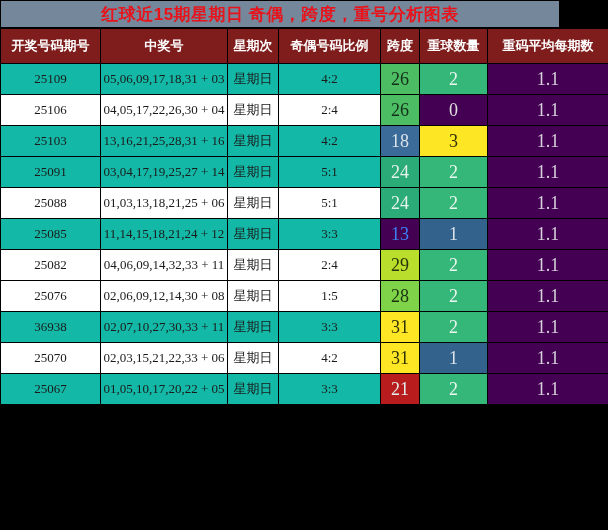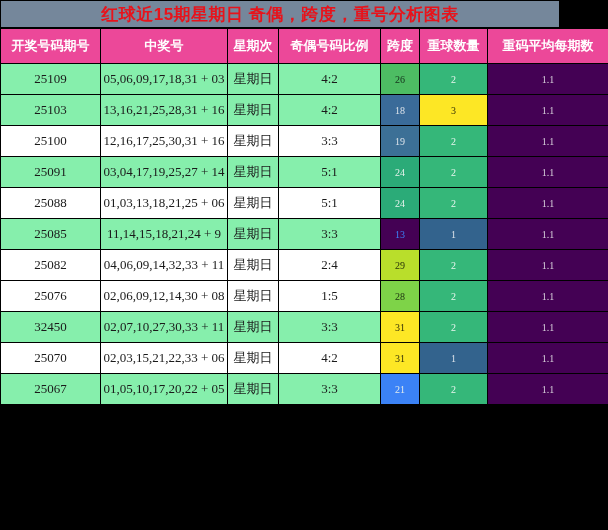--- a/index.html
+++ b/index.html
@@ -18,31 +18,31 @@
   table{
     border-collapse:collapse;table-layout:fixed;width:608px;
     font-family:"Liberation Serif","DejaVu Serif",serif;
   }
   th,td{
     border:1px solid #000;box-sizing:border-box;
     text-align:center;vertical-align:middle;
     overflow:hidden;white-space:nowrap;
   }
   thead th{
-    background:#ec4899;color:#FFFFFF;
+    background:#7f1d1d;color:#FFFFFF;
     font-family:"Liberation Sans","DejaVu Sans",sans-serif;
     font-weight:bold;font-size:13px;height:35px;padding:6px 1px;
   }
   tbody td{
     height:31px;font-size:13px;color:#1A1A1A;padding:0 2px;
   }
-  tbody tr.odd  td{background:#86efac;}
+  tbody tr.odd  td{background:#14b8a6;}
   tbody tr.even td{background:#FFFFFF;}
   
-  td.c-span, td.c-repeat, td.c-avg{font-size:10px;}
+  td.c-span, td.c-repeat, td.c-avg{font-size:18px;}
 </style>
 </head>
 <body>
 
 <div class="chart-wrap">
   <div class="title-bar">红球近15期星期日 奇偶，跨度，重号分析图表</div>
   <table>
     <colgroup>
       <col style="width:100px">
         <col style="width:127px">
@@ -66,36 +66,36 @@
     <tbody id="rows-body">
         <tr class="odd">
     <td class="c-period">25109</td>
     <td class="c-numbers">05,06,09,17,18,31 + 03</td>
     <td class="c-weekday">星期日</td>
     <td class="c-ratio">4:2</td>
     <td class="c-span" style="background: rgb(77, 189, 99); color: rgb(20, 48, 26);">26</td>
     <td class="c-repeat" style="background: rgb(53, 183, 121); color: rgb(234, 246, 240);">2</td>
     <td class="c-avg" style="background: rgb(68, 1, 84); color: rgb(216, 210, 220);">1.1</td>
   </tr>
+        <tr class="even">
+    <td class="c-period">25106</td>
+    <td class="c-numbers">04,05,17,22,26,30 + 04</td>
+    <td class="c-weekday">星期日</td>
+    <td class="c-ratio">2:4</td>
+    <td class="c-span" style="background: rgb(77, 189, 99); color: rgb(20, 48, 26);">26</td>
+    <td class="c-repeat" style="background: rgb(68, 1, 84); color: rgb(224, 224, 224);">0</td>
+    <td class="c-avg" style="background: rgb(68, 1, 84); color: rgb(216, 210, 220);">1.1</td>
+  </tr>
         <tr class="odd">
     <td class="c-period">25103</td>
     <td class="c-numbers">13,16,21,25,28,31 + 16</td>
     <td class="c-weekday">星期日</td>
     <td class="c-ratio">4:2</td>
     <td class="c-span" style="background: rgb(58, 107, 153); color: rgb(220, 227, 234);">18</td>
     <td class="c-repeat" style="background: rgb(253, 231, 37); color: rgb(51, 49, 8);">3</td>
-    <td class="c-avg" style="background: rgb(68, 1, 84); color: rgb(216, 210, 220);">1.1</td>
-  </tr>
-        <tr class="even">
-    <td class="c-period">25100</td>
-    <td class="c-numbers">12,16,17,25,30,31 + 16</td>
-    <td class="c-weekday">星期日</td>
-    <td class="c-ratio">3:3</td>
-    <td class="c-span" style="background: rgb(60, 112, 150); color: rgb(220, 227, 234);">19</td>
-    <td class="c-repeat" style="background: rgb(53, 183, 121); color: rgb(234, 246, 240);">2</td>
     <td class="c-avg" style="background: rgb(68, 1, 84); color: rgb(216, 210, 220);">1.1</td>
   </tr>
         <tr class="odd">
     <td class="c-period">25091</td>
     <td class="c-numbers">03,04,17,19,25,27 + 14</td>
     <td class="c-weekday">星期日</td>
     <td class="c-ratio">5:1</td>
     <td class="c-span" style="background: rgb(43, 171, 120); color: rgb(230, 242, 236);">24</td>
     <td class="c-repeat" style="background: rgb(53, 183, 121); color: rgb(234, 246, 240);">2</td>
     <td class="c-avg" style="background: rgb(68, 1, 84); color: rgb(216, 210, 220);">1.1</td>
@@ -104,21 +104,21 @@
     <td class="c-period">25088</td>
     <td class="c-numbers">01,03,13,18,21,25 + 06</td>
     <td class="c-weekday">星期日</td>
     <td class="c-ratio">5:1</td>
     <td class="c-span" style="background: rgb(43, 171, 120); color: rgb(230, 242, 236);">24</td>
     <td class="c-repeat" style="background: rgb(53, 183, 121); color: rgb(234, 246, 240);">2</td>
     <td class="c-avg" style="background: rgb(68, 1, 84); color: rgb(216, 210, 220);">1.1</td>
   </tr>
         <tr class="odd">
     <td class="c-period">25085</td>
-    <td class="c-numbers">11,14,15,18,21,24 + 9</td>
+    <td class="c-numbers">11,14,15,18,21,24 + 12</td>
     <td class="c-weekday">星期日</td>
     <td class="c-ratio">3:3</td>
     <td class="c-span" style="background: rgb(68, 1, 84); color: #3b82f6;">13</td>
     <td class="c-repeat" style="background: rgb(51, 99, 141); color: rgb(220, 227, 234);">1</td>
     <td class="c-avg" style="background: rgb(68, 1, 84); color: rgb(216, 210, 220);">1.1</td>
   </tr>
         <tr class="even">
     <td class="c-period">25082</td>
     <td class="c-numbers">04,06,09,14,32,33 + 11</td>
     <td class="c-weekday">星期日</td>
@@ -130,21 +130,21 @@
         <tr class="even">
     <td class="c-period">25076</td>
     <td class="c-numbers">02,06,09,12,14,30 + 08</td>
     <td class="c-weekday">星期日</td>
     <td class="c-ratio">1:5</td>
     <td class="c-span" style="background: rgb(126, 211, 72); color: rgb(28, 48, 16);">28</td>
     <td class="c-repeat" style="background: rgb(53, 183, 121); color: rgb(234, 246, 240);">2</td>
     <td class="c-avg" style="background: rgb(68, 1, 84); color: rgb(216, 210, 220);">1.1</td>
   </tr>
         <tr class="odd">
-    <td class="c-period">32450</td>
+    <td class="c-period">36938</td>
     <td class="c-numbers">02,07,10,27,30,33 + 11</td>
     <td class="c-weekday">星期日</td>
     <td class="c-ratio">3:3</td>
     <td class="c-span" style="background: rgb(253, 231, 37); color: rgb(51, 49, 8);">31</td>
     <td class="c-repeat" style="background: rgb(53, 183, 121); color: rgb(234, 246, 240);">2</td>
     <td class="c-avg" style="background: rgb(68, 1, 84); color: rgb(216, 210, 220);">1.1</td>
   </tr>
         <tr class="even">
     <td class="c-period">25070</td>
     <td class="c-numbers">02,03,15,21,22,33 + 06</td>
@@ -152,19 +152,19 @@
     <td class="c-ratio">4:2</td>
     <td class="c-span" style="background: rgb(253, 231, 37); color: rgb(51, 49, 8);">31</td>
     <td class="c-repeat" style="background: rgb(51, 99, 141); color: rgb(220, 227, 234);">1</td>
     <td class="c-avg" style="background: rgb(68, 1, 84); color: rgb(216, 210, 220);">1.1</td>
   </tr>
         <tr class="odd">
     <td class="c-period">25067</td>
     <td class="c-numbers">01,05,10,17,20,22 + 05</td>
     <td class="c-weekday">星期日</td>
     <td class="c-ratio">3:3</td>
-    <td class="c-span" style="background: #3b82f6; color: rgb(226, 236, 236);">21</td>
+    <td class="c-span" style="background: #b91c1c; color: rgb(226, 236, 236);">21</td>
     <td class="c-repeat" style="background: rgb(53, 183, 121); color: rgb(234, 246, 240);">2</td>
     <td class="c-avg" style="background: rgb(68, 1, 84); color: rgb(216, 210, 220);">1.1</td>
   </tr>
       </tbody>
   </table>
 </div>
 
 </body></html>

